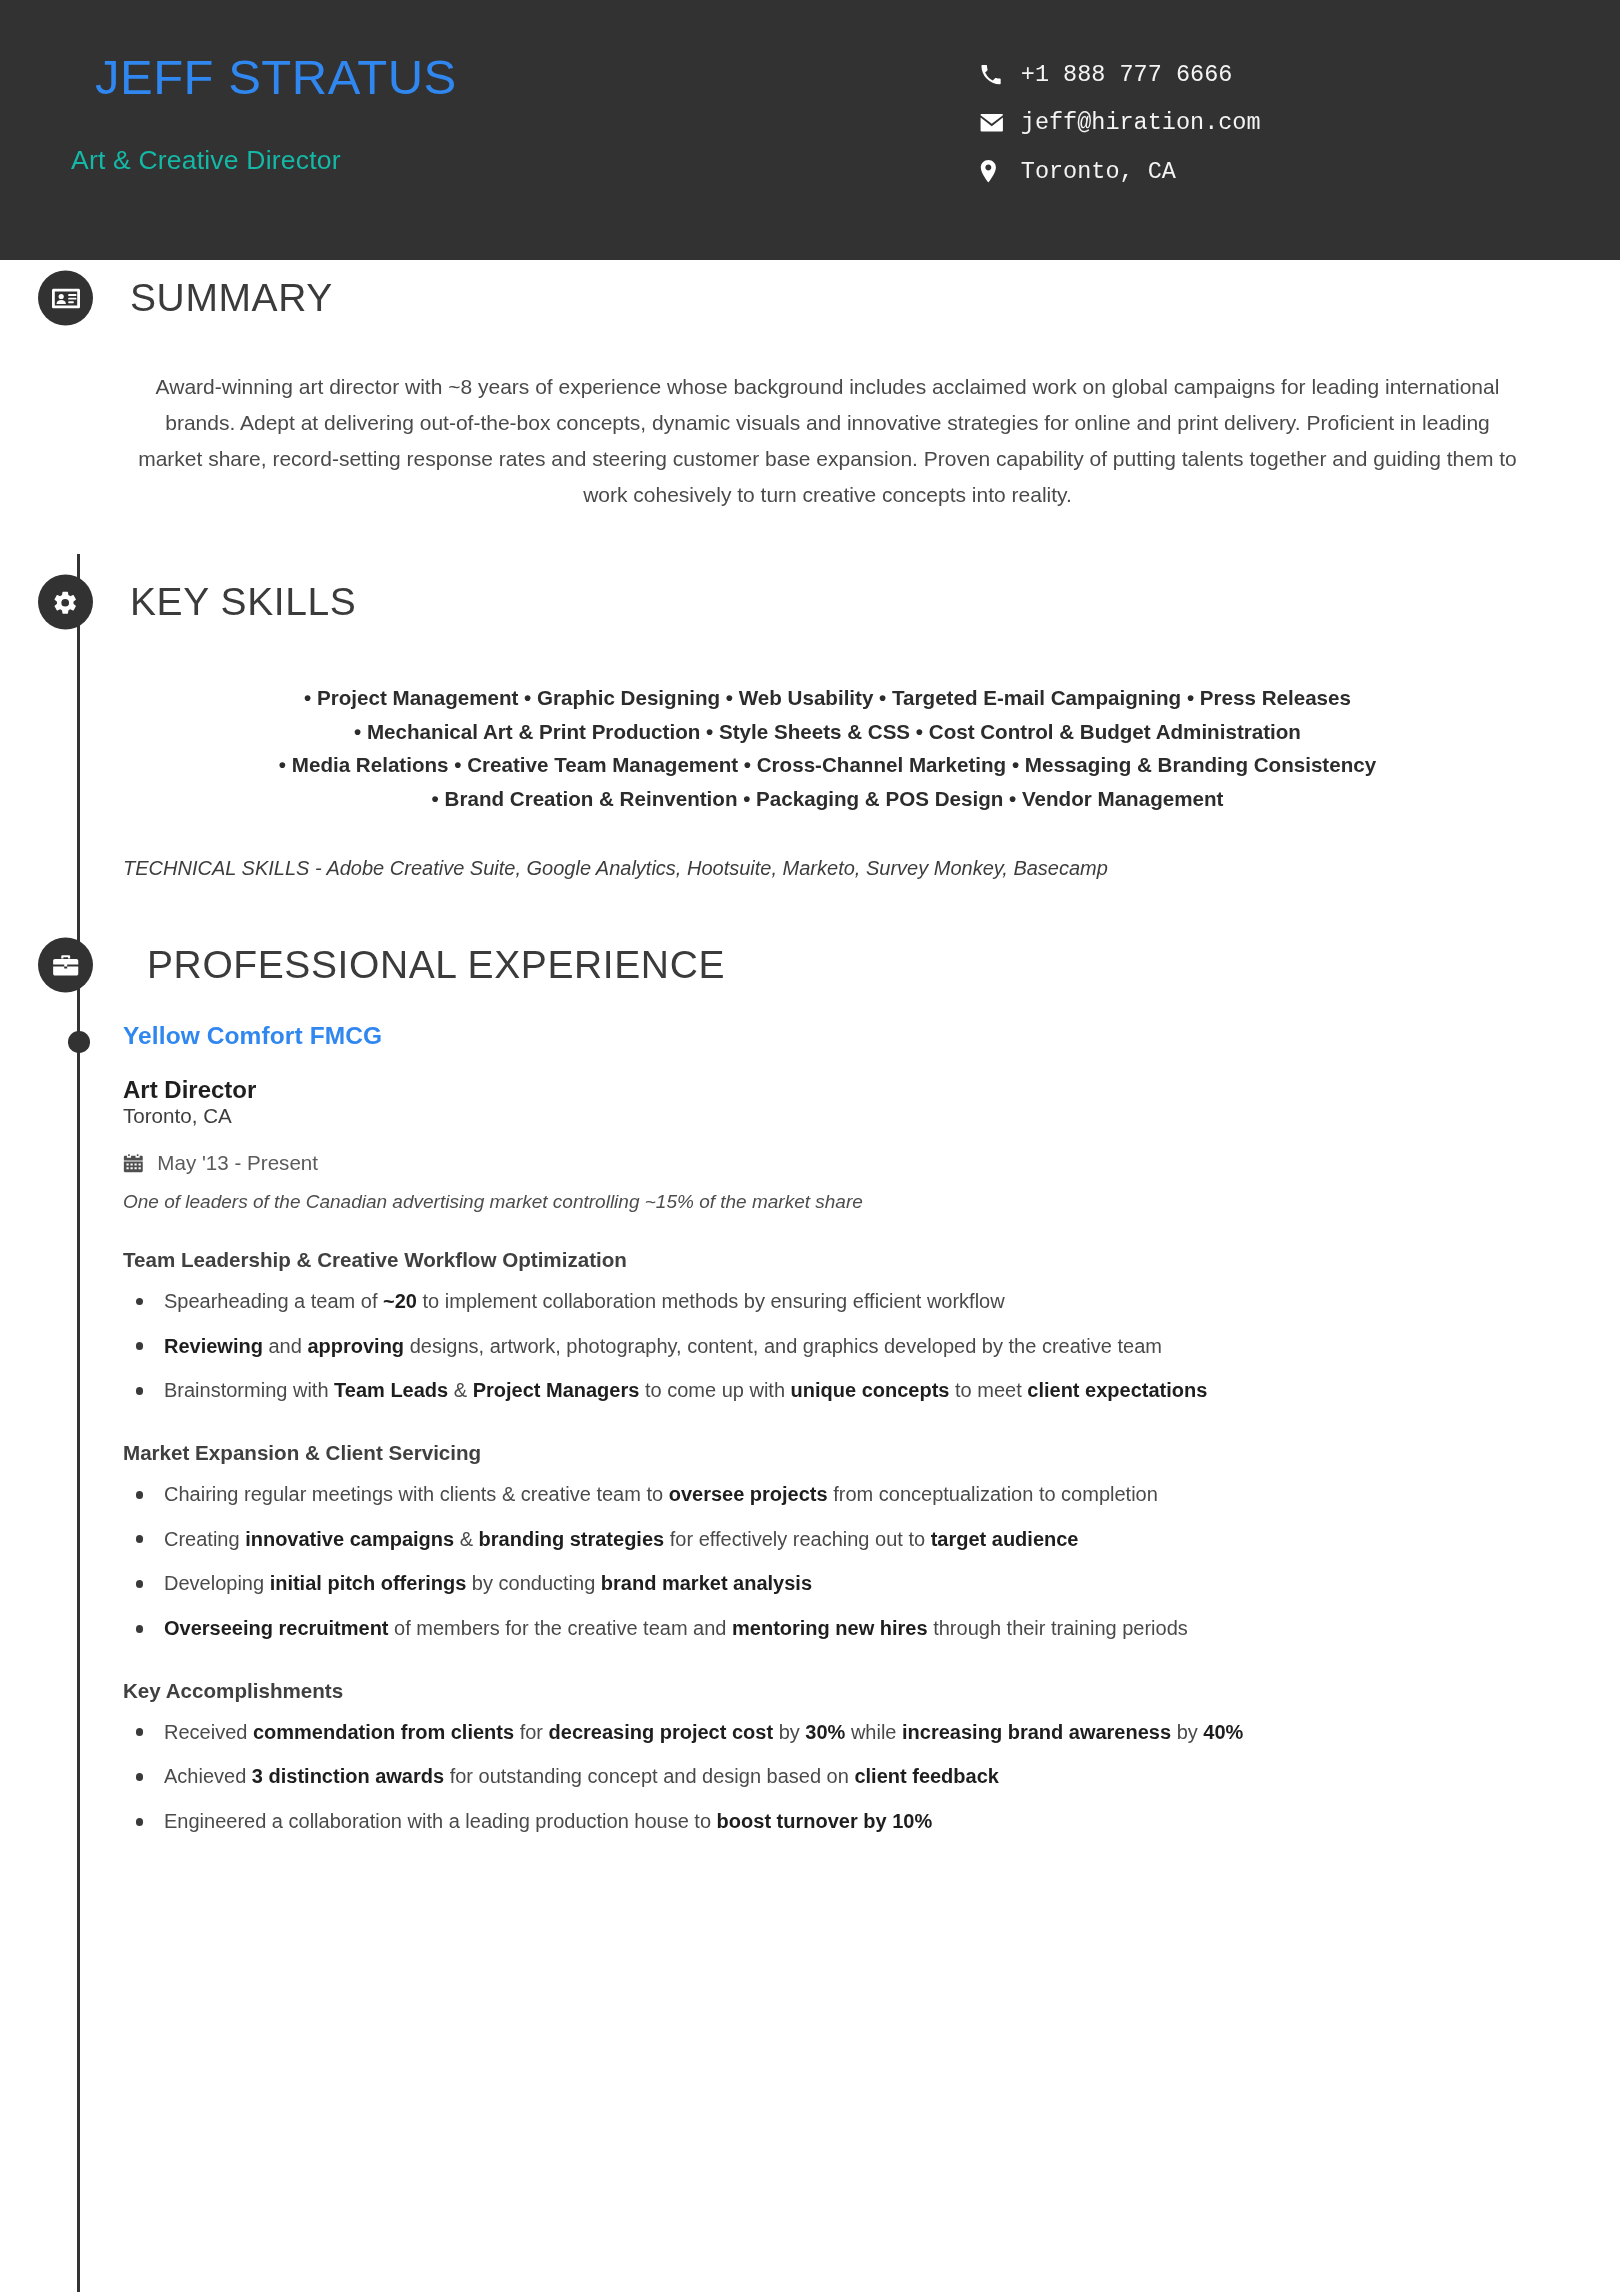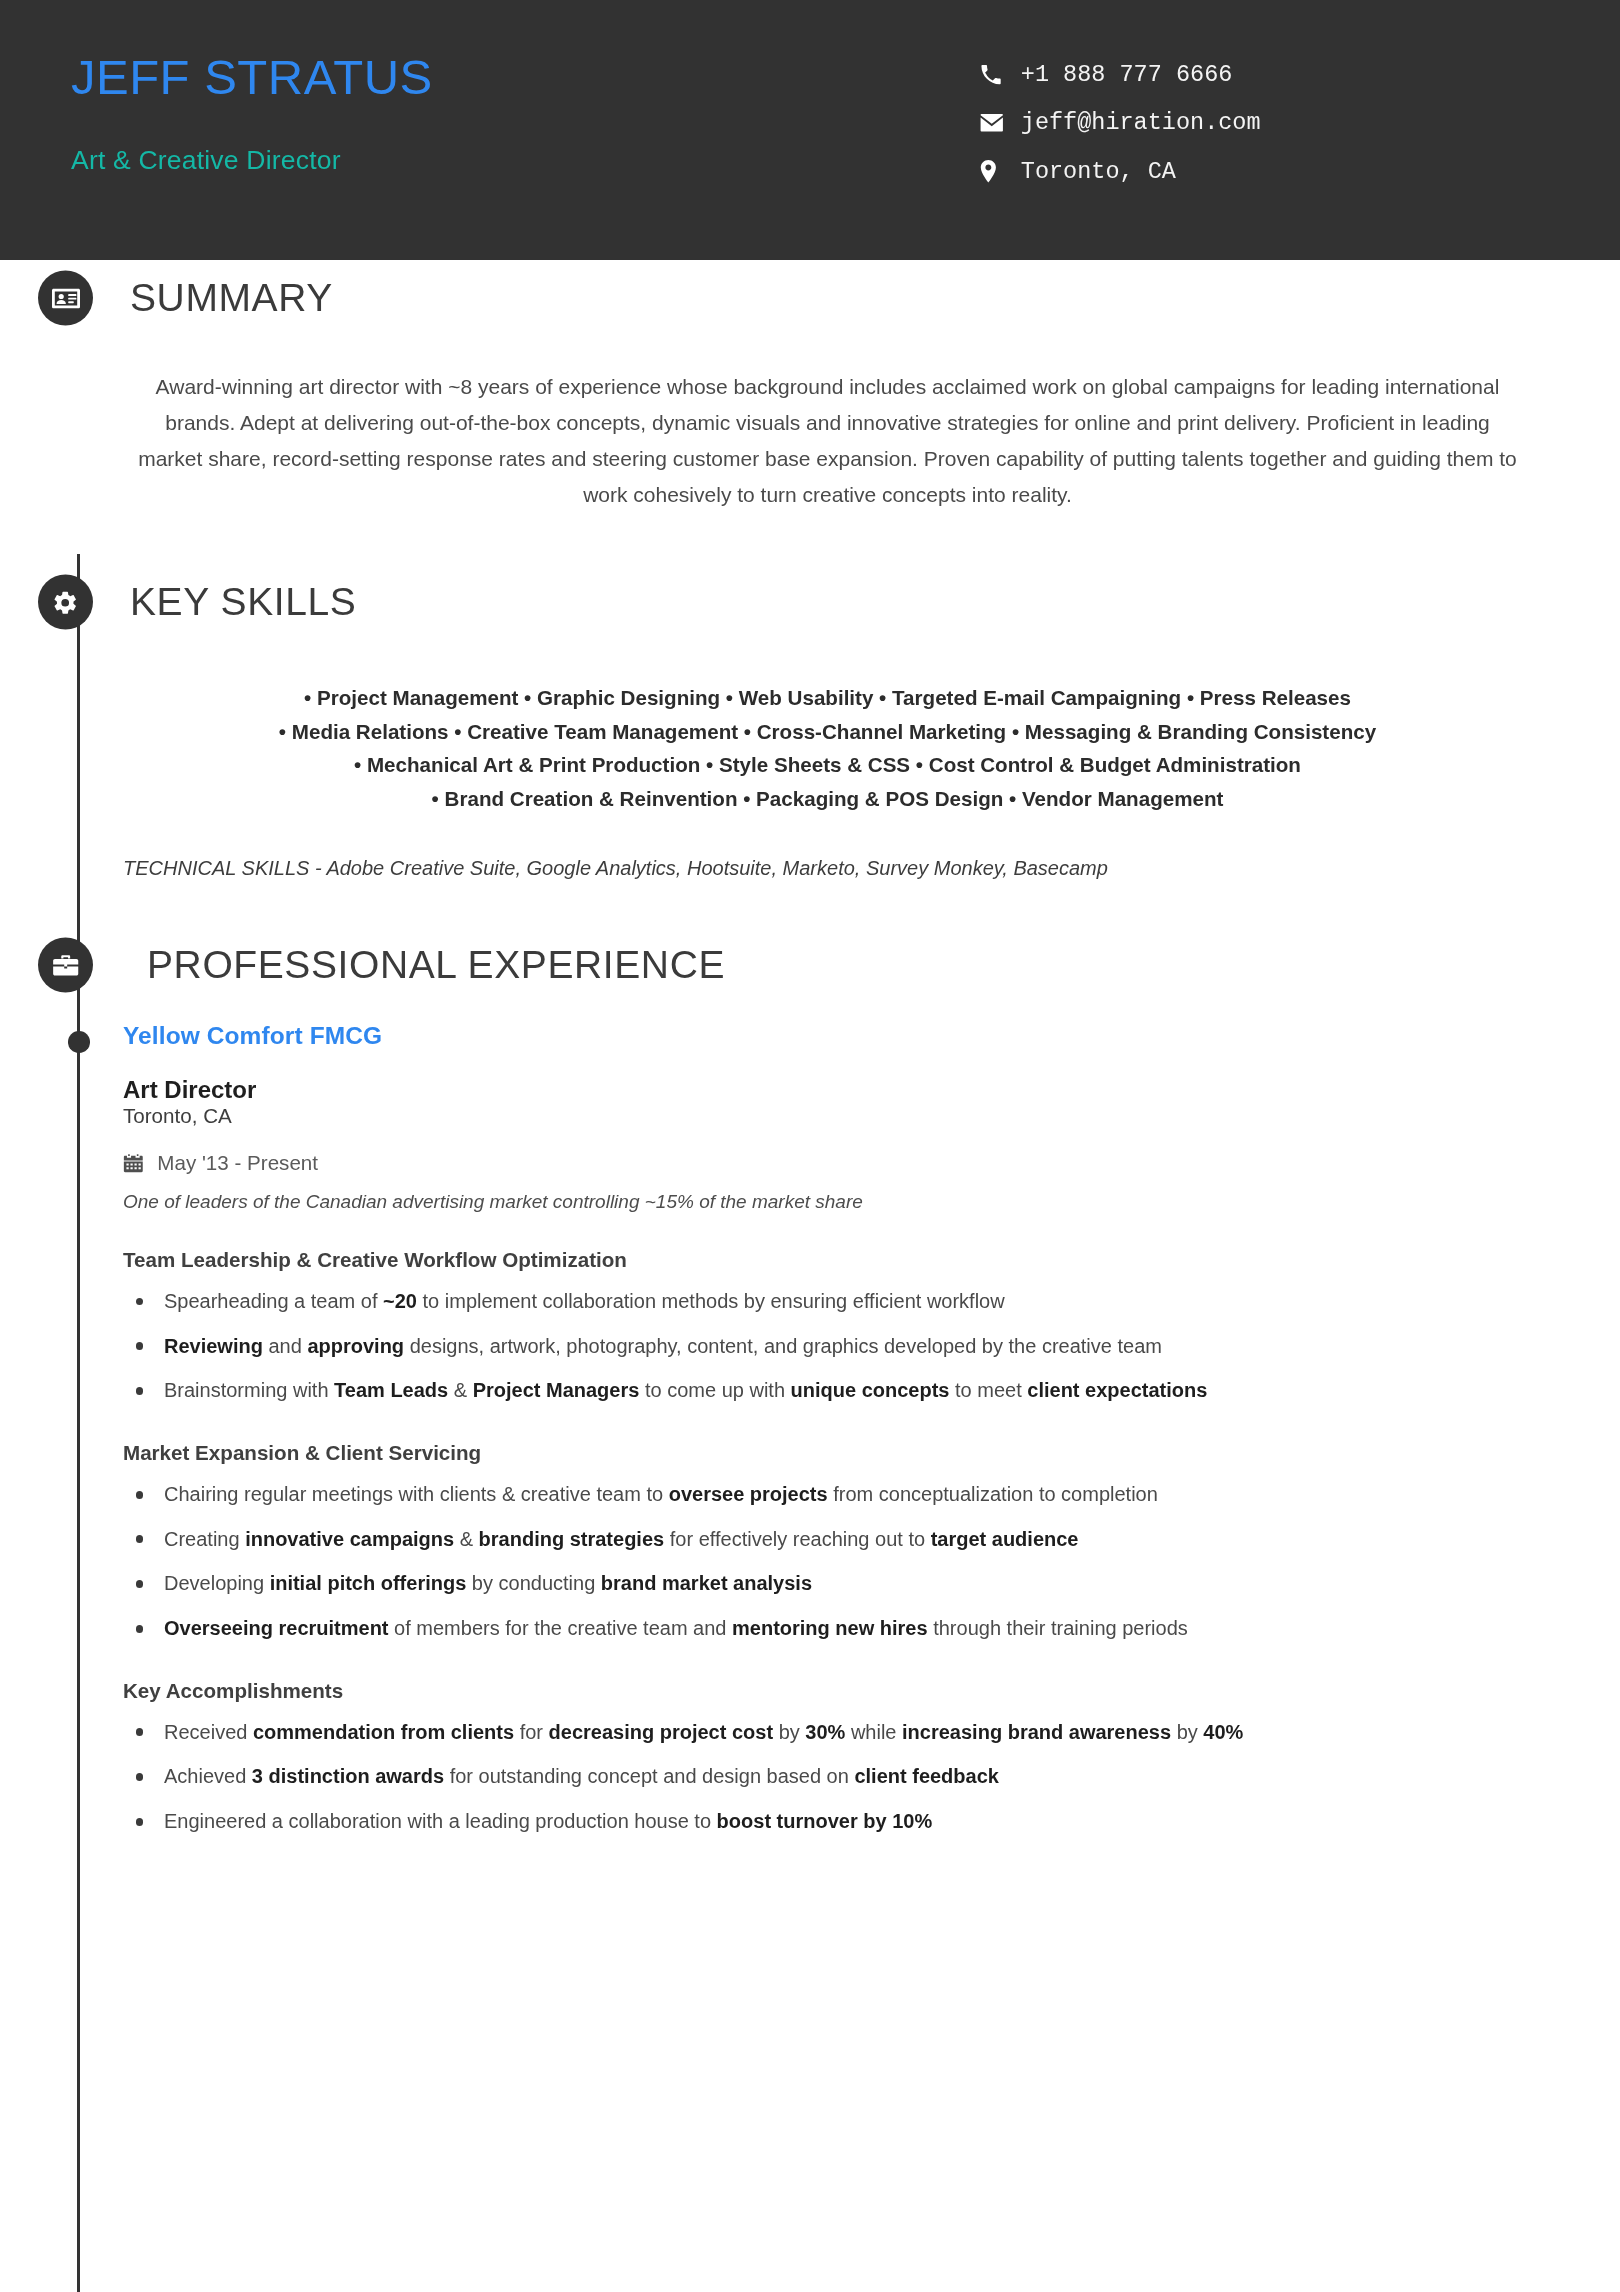--- a/index.html
+++ b/index.html
@@ -41,20 +41,21 @@
     width: 980px;
     padding-left: 71px;
   }
   .full-name {
     color: #2f87ef;
     font-size: 49px;
     font-weight: 400;
     letter-spacing: 0.5px;
     line-height: 1.08;
     white-space: nowrap;
+    margin-left: 24px;
   }
   .job-role {
     color: #14b8a6;
     font-size: 26.5px;
     font-weight: 400;
     margin-top: 41px;
     letter-spacing: 0.2px;
   }
   .header-right {
     padding-top: 9.8px;
@@ -326,22 +327,22 @@
       <div class="section-head">
         <div class="section-badge">
           <svg width="26.5" height="26.5" viewBox="0 0 24 24" fill="#ffffff">
             <path d="M19.4 13c.04-.32.06-.66.06-1s-.02-.68-.07-1l2.11-1.63c.19-.15.24-.42.12-.64l-2-3.46c-.12-.22-.39-.3-.61-.22l-2.49 1c-.52-.4-1.08-.73-1.69-.98l-.38-2.65A.488.488 0 0 0 13.96 2h-4c-.24 0-.45.17-.49.41l-.38 2.65c-.61.25-1.17.59-1.69.98l-2.49-1c-.23-.09-.49 0-.61.22l-2 3.46c-.12.22-.07.49.12.64L4.54 11c-.05.32-.07.66-.07 1s.02.68.07 1l-2.11 1.63c-.19.15-.24.42-.12.64l2 3.46c.12.22.39.3.61.22l2.49-1c.52.4 1.08.73 1.69.98l.38 2.65c.04.24.25.41.49.41h4c.24 0 .45-.17.49-.41l.38-2.65c.61-.25 1.17-.59 1.69-.98l2.49 1c.23.09.49 0 .61-.22l2-3.46c.12-.22.07-.49-.12-.64L19.4 13zm-7.44 2.5a3.5 3.5 0 1 1 0-7 3.5 3.5 0 0 1 0 7z"></path>
           </svg>
         </div>
         <div class="section-title">KEY SKILLS</div>
       </div>
       <div class="section-body skills-block">
         <div class="skills-line">• Project Management • Graphic Designing • Web Usability • Targeted E-mail Campaigning • Press Releases</div>
+        <div class="skills-line">• Mechanical Art &amp; Print Production • Style Sheets &amp; CSS • Cost Control &amp; Budget Administration</div>
         <div class="skills-line">• Media Relations • Creative Team Management • Cross-Channel Marketing • Messaging &amp; Branding Consistency</div>
-        <div class="skills-line">• Mechanical Art &amp; Print Production • Style Sheets &amp; CSS • Cost Control &amp; Budget Administration</div>
         <div class="skills-line">• Brand Creation &amp; Reinvention • Packaging &amp; POS Design • Vendor Management</div>
         <div class="tech-skills">TECHNICAL SKILLS - Adobe Creative Suite, Google Analytics, Hootsuite, Marketo, Survey Monkey, Basecamp</div>
       </div>
     </div>
 
     <div class="section" style="margin-top:47px;">
       <div class="section-head">
         <div class="section-badge">
           <svg width="27.4" height="27.4" viewBox="0 0 24 24" fill="#ffffff">
             <path d="M9.2 3.2h5.6c.6 0 1.1.5 1.1 1.1v1.9h-1.9V5.1H9.99v1.1H8.1V4.3c0-.6.5-1.1 1.1-1.1z"></path>

